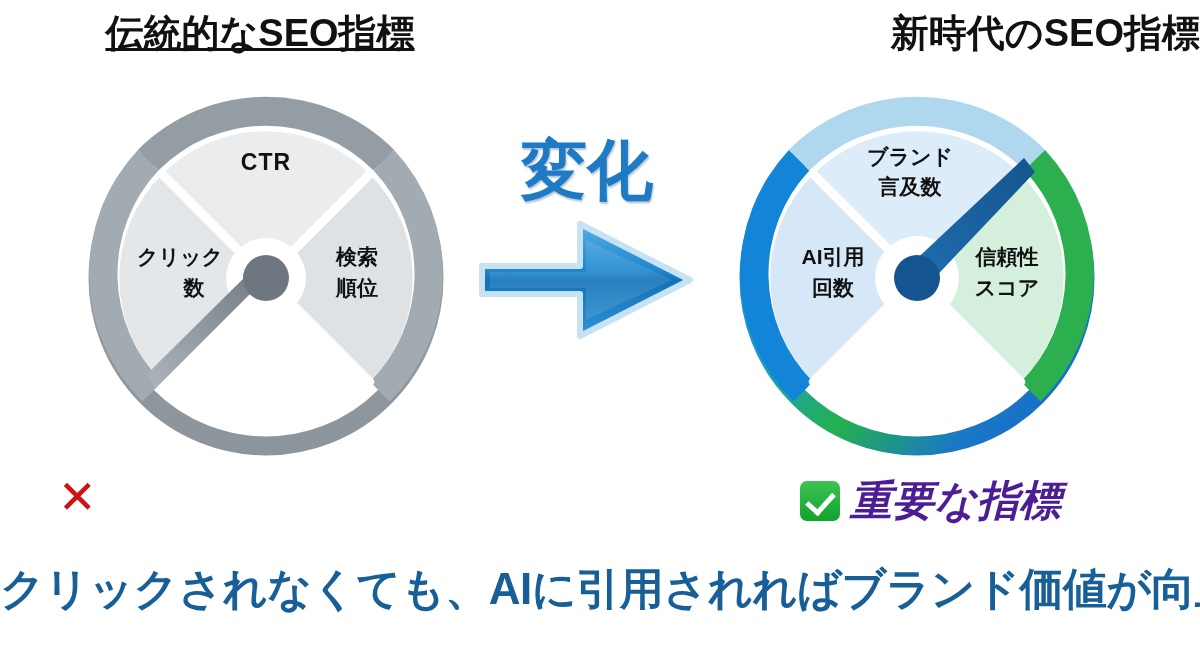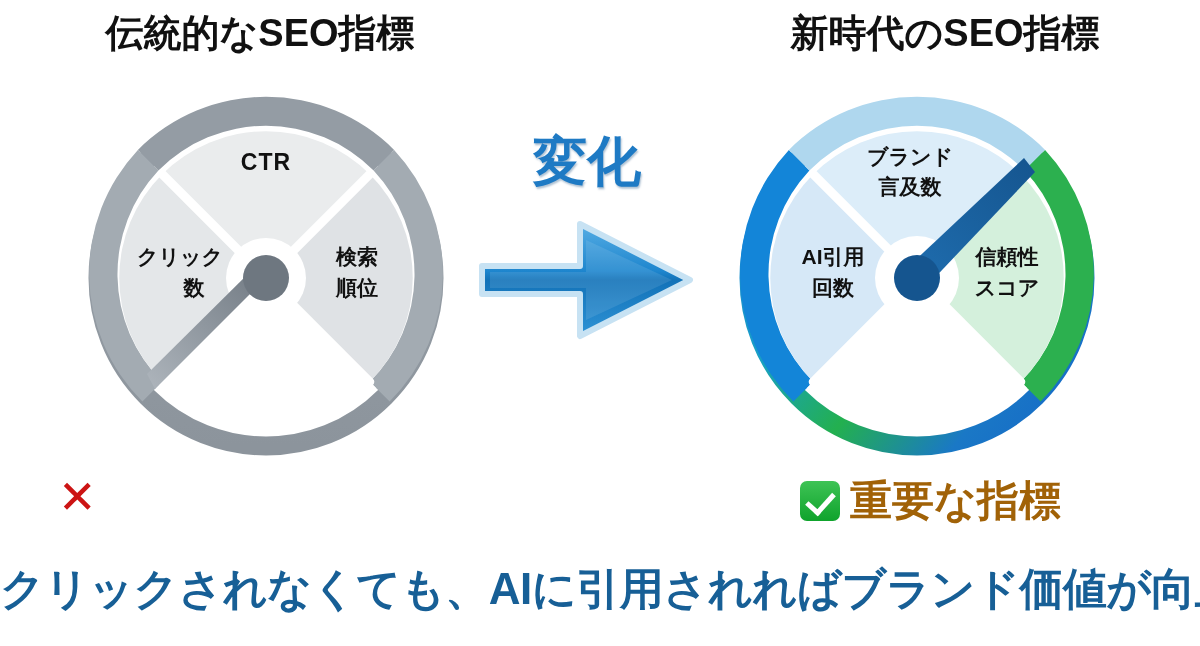--- a/index.html
+++ b/index.html
@@ -25,22 +25,22 @@
   .panel-title {
     position: absolute;
     top: 8px;
     font-size: 38px;
     font-weight: bold;
     color: #111111;
     letter-spacing: 0px;
     text-align: center;
     white-space: nowrap;
   }
-  #title-left  { left: 0;   width: 520px; }
-  #title-right { left: 690; width: 510px; left: 690px; }
+  #title-left  { left: 0;   width: 520px; text-decoration: underline; }
+  #title-right { left: 690; width: 510px; left: 690px; text-align: right; }
 
   
   .gauge-wrap {
     position: absolute;
     top: 92px;
   }
   #gauge-left-wrap  { left: 84px;  width: 364px; height: 374px; }
   #gauge-right-wrap { left: 735px; width: 364px; height: 374px; }
   .gauge-svg { display: block; }
 
@@ -59,41 +59,41 @@
     top: 118px;
     width: 250px;
     height: 250px;
   }
   #transition-label {
     position: absolute;
     top: 8px;
     left: 0;
     width: 250px;
     text-align: center;
-    font-size: 54px;
+    font-size: 66px;
     font-weight: bold;
     color: #1E7AC4;
     text-shadow: 1px 2px 2px rgba(30,80,130,.35);
     white-space: nowrap;
   }
   #arrow-svg { position: absolute; top: 92px; left: 14px; }
 
   
   .caption {
     position: absolute;
     top: 473px;
     display: flex;
     align-items: center;
     gap: 10px;
     font-size: 42px;
     font-weight: bold;
     white-space: nowrap;
   }
   #caption-left  { left: 58px;  color: #CC1414; }
-  #caption-right { left: 800px; color: #a16207; }
+  #caption-right { left: 800px; color: #4c1d95; font-style: italic; }
   .cap-mark { display: inline-block; line-height: 1; }
   #caption-left .cap-mark {
     font-size: 46px;
     color: #CC1414;
     font-weight: 900;
     transform: translateY(1px);
   }
   .check-box {
     width: 40px; height: 40px;
     border-radius: 7px;

